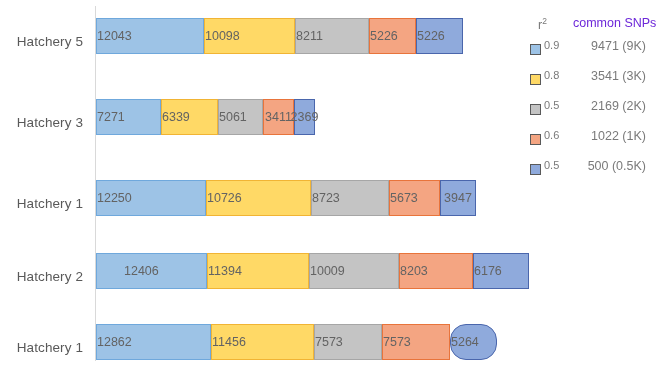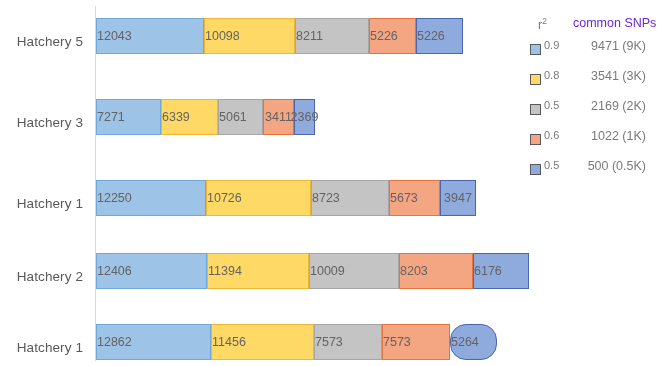--- a/index.html
+++ b/index.html
@@ -226,21 +226,21 @@
               <span class="seg-value">5673</span>
             </div>
             <div class="seg c-r05 overflow" style="width: 36px; z-index: 14;">
               <span class="seg-value">3947</span>
             </div>
           </div>
         </div>
         <div class="bar-row" style="top: 253px;">
           <div class="cat-label" style="top: 16px;">Hatchery 2</div>
           <div class="bar-track">
-            <div class="seg c-r09" style="width: 111px; z-index: 10;">
+            <div class="seg c-r09" style="width: 111px; z-index: 10; padding-left: 27px;">
               <span class="seg-value">12406</span>
             </div>
             <div class="seg c-r08" style="width: 102px; z-index: 11;">
               <span class="seg-value">11394</span>
             </div>
             <div class="seg c-r07" style="width: 90px; z-index: 12;">
               <span class="seg-value">10009</span>
             </div>
             <div class="seg c-r06" style="width: 74px; z-index: 13;">
               <span class="seg-value">8203</span>

